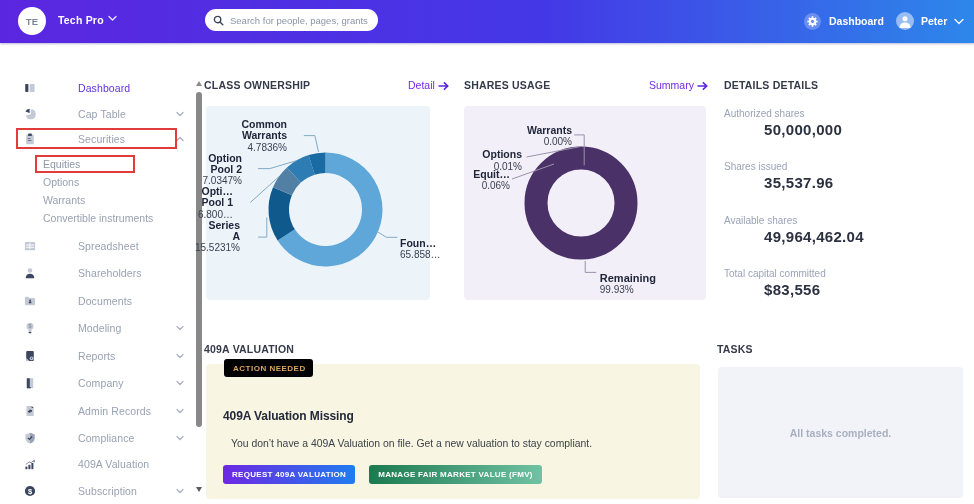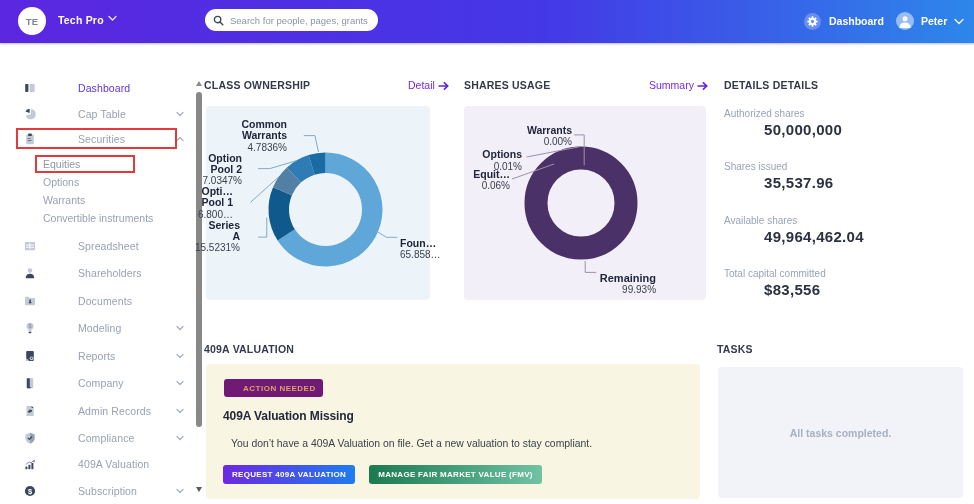--- a/index.html
+++ b/index.html
@@ -54,22 +54,22 @@
 .dlabelL .nm { font-size:10.5px; font-weight:bold; color:#20263a; line-height:11.3px;margin-top:11px; }
 .dlabelL .pc { font-size:10px; color:#3a4150; line-height:11.4px; }
 
 
 .gd { position:absolute; left:724px; }
 .gd .lab { font-size:10px; color:#9aa3b8; }
 .gd .val { font-size:15px; font-weight:bold; color:#2b3140; margin-top:1.5px; letter-spacing:.3px;margin-left:40px; }
 
 
 #card409 { left:206px; top:364px; width:494px; height:135px; background:#f8f5e3; }
-#chip { position:absolute; left:224px; top:379px; background:#701a75; border-radius:3px;
-  font-size:8px; font-weight:bold; color:#dba45e; letter-spacing:.5px; padding:5px 7px 4px 19px; }
+#chip { position:absolute; left:224px; top:359px; background:#000000; border-radius:3px;
+  font-size:8px; font-weight:bold; color:#dba45e; letter-spacing:.5px; padding:5px 7px 4px 9px; }
 #vmtitle { position:absolute; left:223px; top:409px; font-size:12px; font-weight:bold; color:#23293a; letter-spacing:-0.1px; }
 #vmbody { position:absolute; left:223px; top:438px; font-size:10.4px; color:#3c4249;margin-left:8px; }
 .btn { position:absolute; top:465px; height:19px; border-radius:3px; color:#fff;
   font-size:8px; font-weight:bold; letter-spacing:.3px; display:flex; align-items:center; justify-content:center; }
 #btn1 { left:223px; width:132px; background:linear-gradient(90deg,#6d28e2,#1f7cf0); }
 #btn2 { left:369px; width:173px; background:linear-gradient(90deg,#1b7a50,#70c2a3); }
 
 
 #cardtasks { left:718px; top:367px; width:245px; height:131px; background:#f1f3f8; }
 #tasksmsg { position:absolute; left:718px; top:427px; width:245px; text-align:center;
@@ -314,21 +314,21 @@
       <div class="pc">0.00%</div>
     </div>
   <div class="dlabel" style="right:184px; top:43.4px;">
       <div class="nm">Options</div>
       <div class="pc">0.01%</div>
     </div>
   <div class="dlabel" style="right:196px; top:63px;">
       <div class="nm">Equit…</div>
       <div class="pc">0.06%</div>
     </div>
-  <div class="dlabelL" style="left:135.8px; top:155.5px;text-align:right;">
+  <div class="dlabelL" style="left:135.8px; top:155.5px;">
       <div class="nm" style="font-size:11px;">Remaining</div>
       <div class="pc">99.93%</div>
     </div>
 </div>
 
 <div class="gd" style="top:108px;">
     <div class="lab">Authorized shares</div>
     <div class="val">50,000,000</div>
   </div>
 <div class="gd" style="top:161px;">

